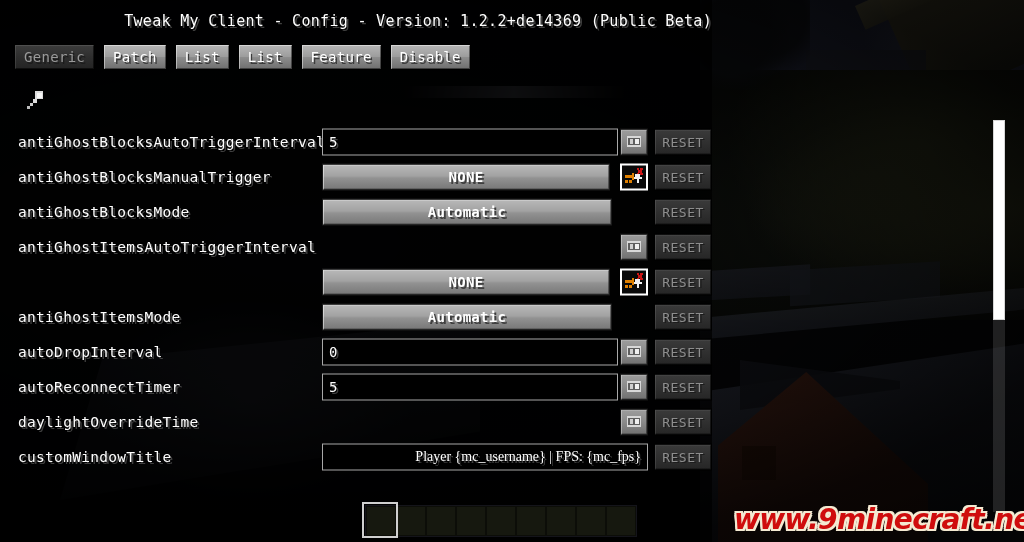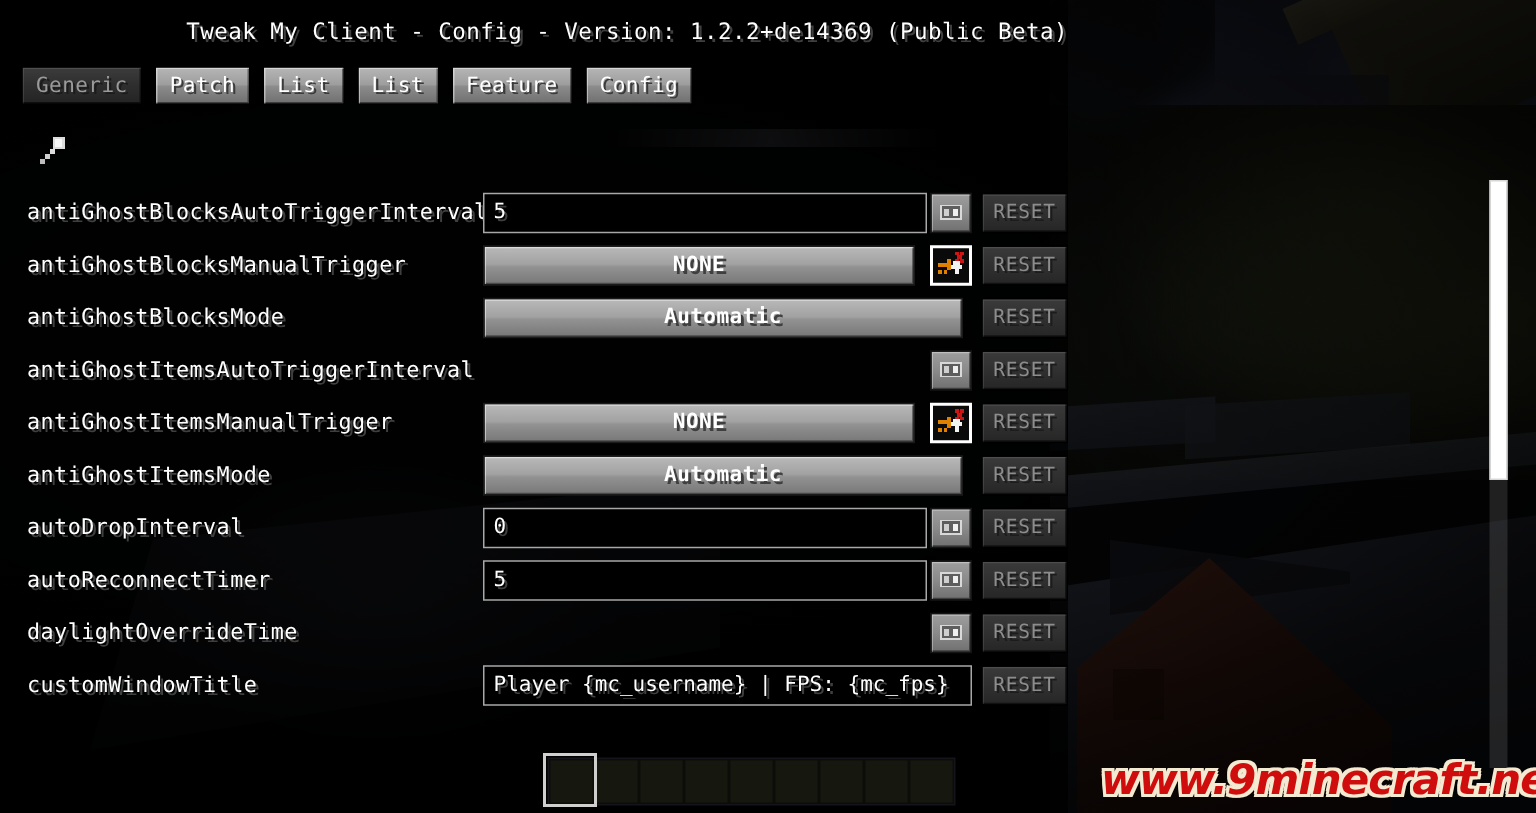--- a/index.html
+++ b/index.html
@@ -171,35 +171,35 @@
     position: absolute; left: 322px; top: 50%; transform: translateY(-50%);
     height: 27px;
     border: 1px solid #a8a8a8;
     background: #000000;
     display: flex; align-items: center;
     padding: 0 6px;
     cursor: text;
   }
   .field-text { font-size: 14px; white-space: nowrap; color: #fff; text-shadow: 2px 2px 0 #3f3f3f; }
   .field.wide   { width: 296px; }
-  .field.center { justify-content: flex-start; }
+  .field.center { justify-content: flex-end; font-family: Liberation Serif, serif; }
   .field.title-field { width: 326px; }
 
   
   .cyclebtn {
     position: absolute; left: 322px; top: 50%; transform: translateY(-50%);
     height: 27px;
     display: flex; align-items: center; justify-content: center;
     border: 1px solid #1a1a1a;
     background: linear-gradient(180deg, #b9b9b9 0%, #a2a2a2 46%, #929292 54%, #777777 100%);
     box-shadow: inset 1px 1px 0 rgba(255,255,255,.5), inset -1px -1px 0 rgba(0,0,0,.4);
     font-size: 14px; cursor: pointer; user-select: none; font-weight: bold;
   }
   .cyclebtn.narrow { width: 288px; }
-  .cyclebtn.wideb  { width: 320px; }
+  .cyclebtn.wideb  { width: 290px; }
 
   
   .iconbtn {
     position: absolute; left: 620px; top: 50%; transform: translateY(-50%);
     width: 28px; height: 27px;
     border: 1px solid #141414;
     background: linear-gradient(180deg, #9d9d9d 0%, #8a8a8a 50%, #707070 100%);
     box-shadow: inset 1px 1px 0 rgba(255,255,255,.35), inset -1px -1px 0 rgba(0,0,0,.45);
     display: flex; align-items: center; justify-content: center;
     cursor: pointer;
@@ -304,21 +304,21 @@
       <div class="tab mc-text">
           <span>List</span>
         </div>
       <div class="tab mc-text">
           <span>List</span>
         </div>
       <div class="tab mc-text">
           <span>Feature</span>
         </div>
       <div class="tab mc-text">
-          <span>Config</span>
+          <span>Disable</span>
         </div>
     </div>
 
     <div id="search-icon">
       <svg viewBox="0 0 16 16" width="26" height="26" shape-rendering="crispEdges">
         <rect x="8" y="2" width="5" height="5" fill="#dcdcdc"></rect>
         <rect x="9" y="3" width="3" height="3" fill="#f6f6f6"></rect>
         <rect x="7" y="7" width="2" height="2" fill="#dcdcdc"></rect>
         <rect x="5" y="9" width="2" height="2" fill="#cfcfcf"></rect>
         <rect x="3" y="11" width="2" height="2" fill="#bdbdbd"></rect>
@@ -390,21 +390,20 @@
             <rect x="4" y="6" width="3" height="4" fill="#cfcfcf"></rect>
             <rect x="9" y="6" width="3" height="4" fill="#f0f0f0"></rect>
           </svg>
         </div>
         <div class="resetbtn">
             <span>RESET</span>
           </div>
       </div>
 
       <div class="row">
-        <div class="row-label mc-text">antiGhostItemsManualTrigger</div>
         <div class="cyclebtn narrow mc-text">
           <span>NONE</span>
         </div>
         <div class="iconbtn framed">
           <svg viewBox="0 0 16 16" width="20" height="20" shape-rendering="crispEdges">
             <rect x="10" y="1" width="2" height="2" fill="#cc1515"></rect>
             <rect x="13" y="1" width="2" height="2" fill="#cc1515"></rect>
             <rect x="11" y="3" width="3" height="2" fill="#cc1515"></rect>
             <rect x="10" y="5" width="2" height="2" fill="#cc1515"></rect>
             <rect x="13" y="5" width="2" height="2" fill="#cc1515"></rect>

